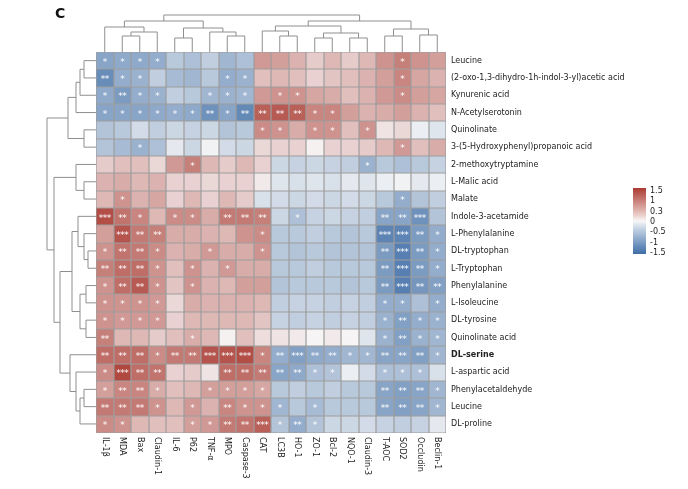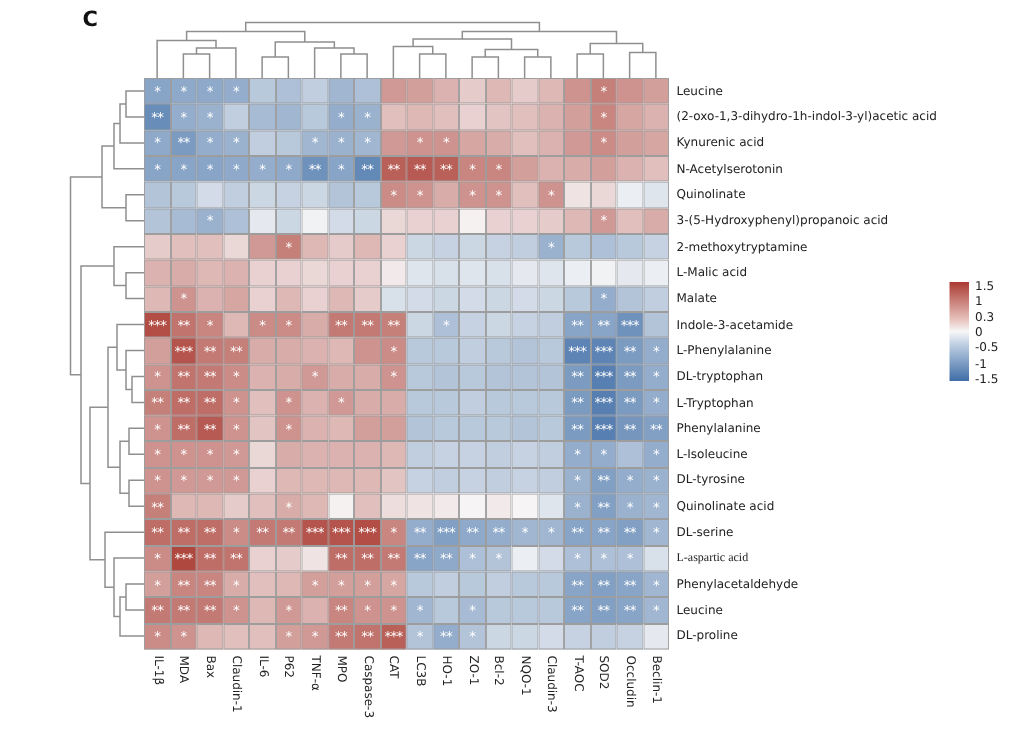--- a/index.html
+++ b/index.html
@@ -1436,22 +1436,22 @@
       <div class="row-label" style="top: 177.9px;">L-Malic acid</div>
       <div class="row-label" style="top: 195.22px;">Malate</div>
       <div class="row-label" style="top: 212.54px;">Indole-3-acetamide</div>
       <div class="row-label" style="top: 229.86px;">L-Phenylalanine</div>
       <div class="row-label" style="top: 247.18px;">DL-tryptophan</div>
       <div class="row-label" style="top: 264.5px;">L-Tryptophan</div>
       <div class="row-label" style="top: 281.82px;">Phenylalanine</div>
       <div class="row-label" style="top: 299.14px;">L-Isoleucine</div>
       <div class="row-label" style="top: 316.46px;">DL-tyrosine</div>
       <div class="row-label" style="top: 333.78px;">Quinolinate acid</div>
-      <div class="row-label" style="top: 351.1px;">DL-serine</div>
-      <div class="row-label" style="top: 368.42px; font-family: Liberation Serif, serif;">L-aspartic acid</div>
+      <div class="row-label" style="top: 351.1px; font-weight: bold;">DL-serine</div>
+      <div class="row-label" style="top: 368.42px;">L-aspartic acid</div>
       <div class="row-label" style="top: 385.74px;">Phenylacetaldehyde</div>
       <div class="row-label" style="top: 403.06px;">Leucine</div>
       <div class="row-label" style="top: 420.38px;">DL-proline</div>
     </div>
   <div id="col-labels">
       <div class="col-label" style="left: 108.75px;">IL-1β</div>
       <div class="col-label" style="left: 126.25px;">MDA</div>
       <div class="col-label" style="left: 143.75px;">Bax</div>
       <div class="col-label" style="left: 161.25px;">Claudin-1</div>
       <div class="col-label" style="left: 178.75px;">IL-6</div>

